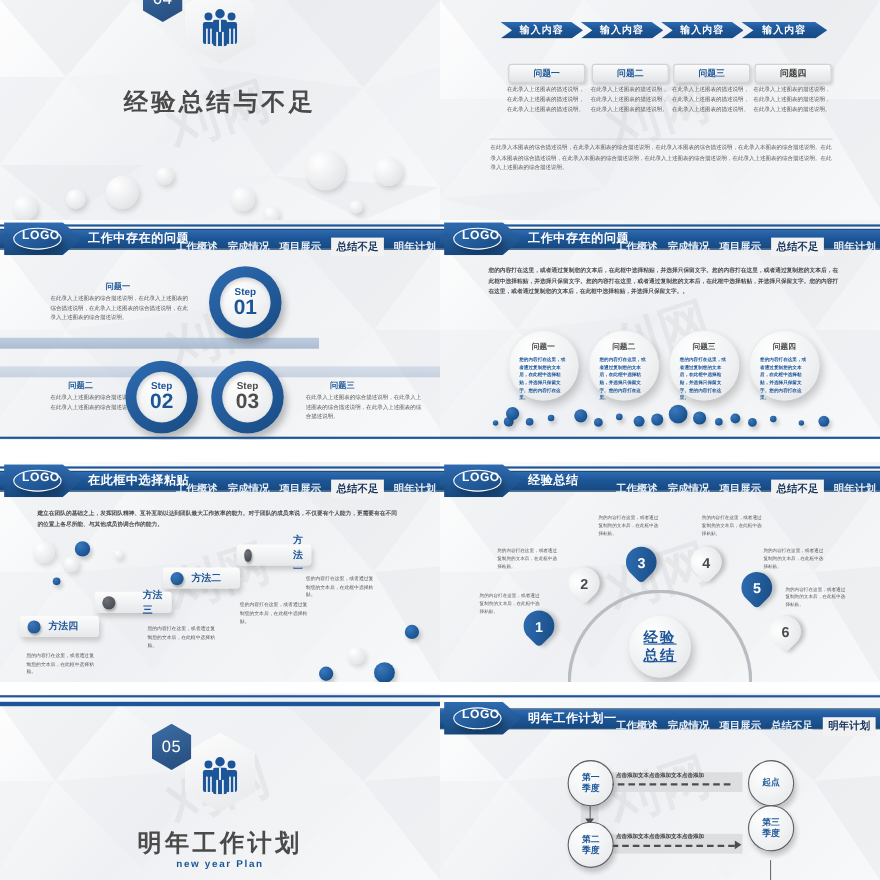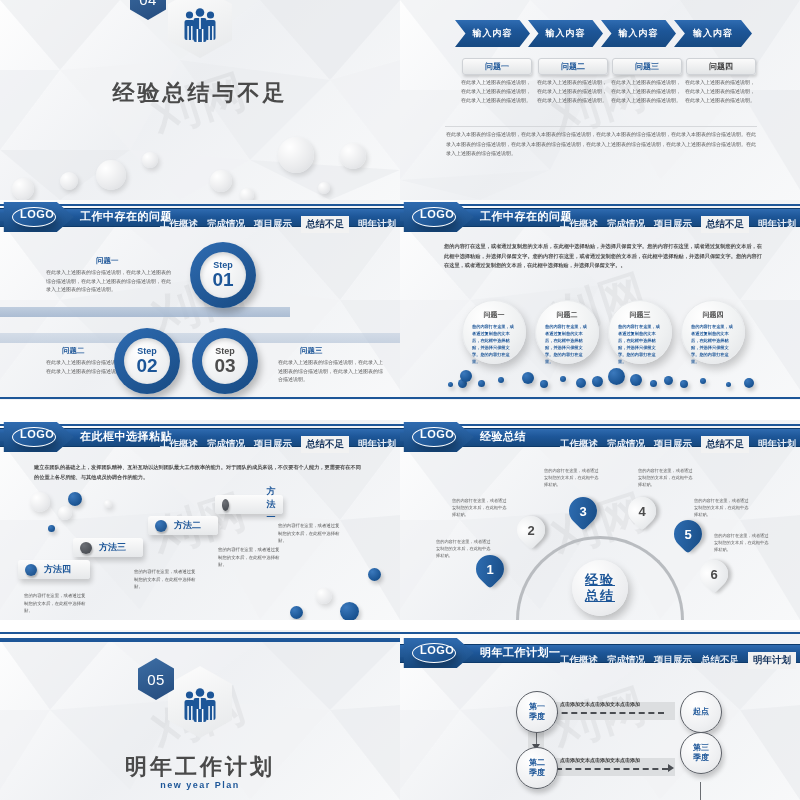--- a/index.html
+++ b/index.html
@@ -52,21 +52,21 @@
 
   
   .bub{position:absolute;border-radius:50%;
        background:radial-gradient(circle at 32% 28%,#ffffff,#e9eaec 62%,#d8dadd 100%);
        box-shadow:2px 3px 5px rgba(0,0,0,.13);}
   .bubB{position:absolute;border-radius:50%;
        background:radial-gradient(circle at 32% 28%,#3b79bd,#1b5594 65%,#144377 100%);
        box-shadow:2px 3px 4px rgba(0,0,0,.2);}
 
   
-  .chev{position:absolute;height:27px;
+  .chev{position:absolute;height:15px;
         background:linear-gradient(180deg,#2f6cb2 0%,#1d5698 40%,#174a82 100%);
         clip-path:polygon(0 0,86% 0,100% 50%,86% 100%,0 100%,14% 50%);
         display:flex;align-items:center;justify-content:center;
         color:#fff;font-size:9px;font-weight:bold;letter-spacing:1px;
         filter:drop-shadow(1px 2px 2px rgba(0,0,0,.25));}
   .tagbox{position:absolute;height:15px;width:68px;border-radius:3px;
         background:linear-gradient(180deg,#fbfbfb,#e3e5e7);
         border:1px solid #cfd2d6;box-shadow:1px 2px 3px rgba(0,0,0,.16);
         display:flex;align-items:center;justify-content:center;
         font-size:8px;font-weight:bold;color:#1d5698;}
@@ -420,21 +420,21 @@
       <div class="lbl">方法一</div>
     </div>
     <div class="mtxt" style="left:278px;top:102px;">您的内容打在这里，或者通过复制您的文本后，在此框中选择粘贴。</div>
 
     <div class="stair" style="left:148px;top:96px;width:70px;">
       <div class="dot" style="background:radial-gradient(circle at 32% 28%,#3b79bd,#17497f);"></div>
       <div class="lbl">方法二</div>
     </div>
     <div class="mtxt" style="left:218px;top:126px;">您的内容打在这里，或者通过复制您的文本后，在此框中选择粘贴。</div>
 
-    <div class="stair" style="left:73px;top:118px;width:70px;">
+    <div class="stair" style="left:86px;top:118px;width:70px;gap:18px;">
       <div class="dot" style="background:radial-gradient(circle at 32% 28%,#6d7076,#3f4349);"></div>
       <div class="lbl">方法三</div>
     </div>
     <div class="mtxt" style="left:134px;top:148px;">您的内容打在这里，或者通过复制您的文本后，在此框中选择粘贴。</div>
 
     <div class="stair" style="left:18px;top:140px;width:72px;">
       <div class="dot" style="background:radial-gradient(circle at 32% 28%,#3b79bd,#17497f);"></div>
       <div class="lbl">方法四</div>
     </div>
     <div class="mtxt" style="left:24px;top:172px;">您的内容打在这里，或者通过复制您的文本后，在此框中选择粘贴。</div>

